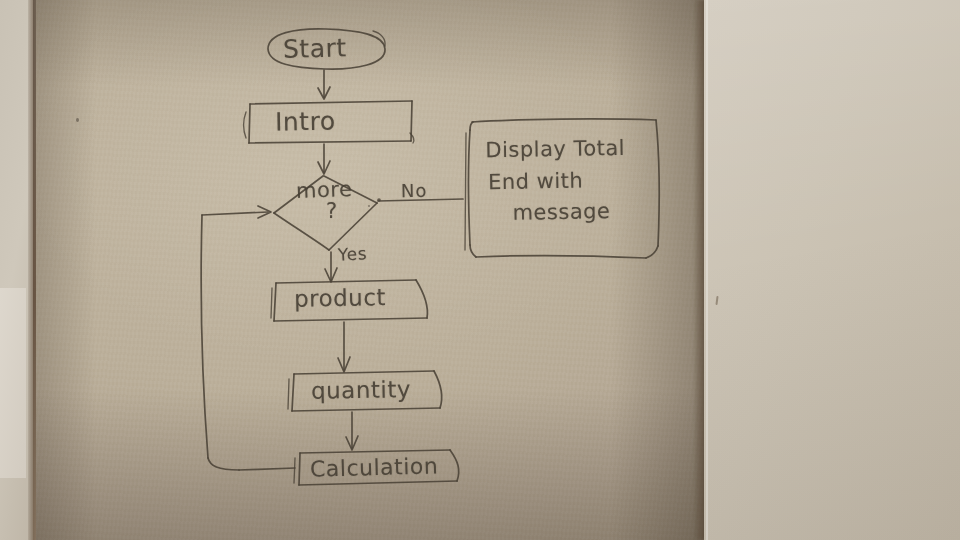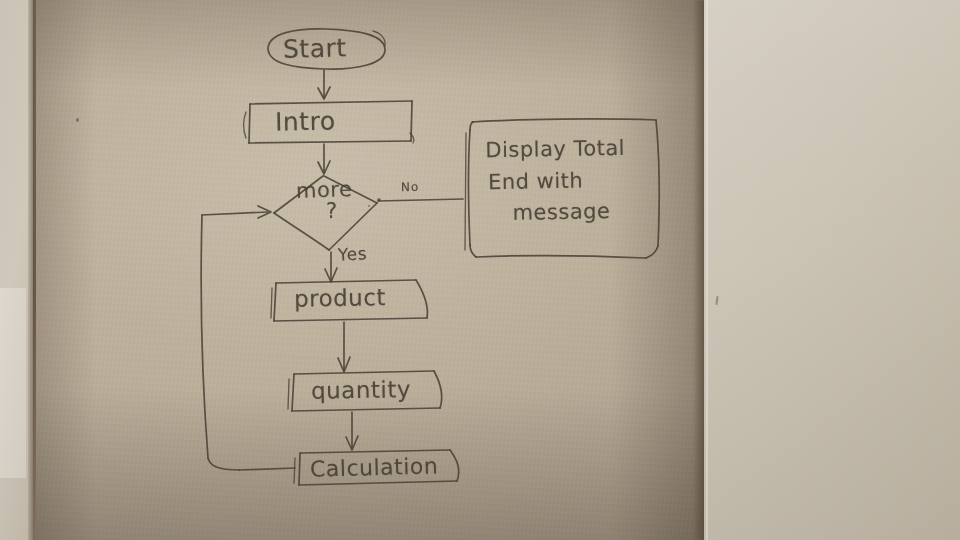--- a/index.html
+++ b/index.html
@@ -90,21 +90,21 @@
     font-family:"DejaVu Sans", sans-serif;
     opacity:.9;
     white-space:nowrap;
     letter-spacing:.5px;
     text-shadow:0 0 1.2px rgba(70,63,51,.35);
   }
   .hw.lbl-start{font-size:25px;transform:rotate(-1.5deg);}
   .hw.lbl-intro{font-size:25px;transform:rotate(-1deg);}
   .hw.lbl-more{font-size:21px;transform:rotate(-2deg);}
   .hw.lbl-q{font-size:21px;}
-  .hw.lbl-no{font-size:12px;transform:rotate(-1deg);letter-spacing:1px;}
+  .hw.lbl-no{font-size:18px;transform:rotate(-1deg);letter-spacing:1px;}
   .hw.lbl-yes{font-size:17px;transform:rotate(-3deg);}
   .hw.lbl-product{font-size:23px;transform:rotate(-1deg);}
   .hw.lbl-quantity{font-size:23px;transform:rotate(-1deg);}
   .hw.lbl-calc{font-size:22px;transform:rotate(-1.5deg);}
   .hw.note{font-size:21px;line-height:1.5;transform:rotate(-1deg);}
   .hw.note div{display:block;}
   .note-l2{margin-left:2px;}
   .note-l3{margin-left:26px;}
 
   

